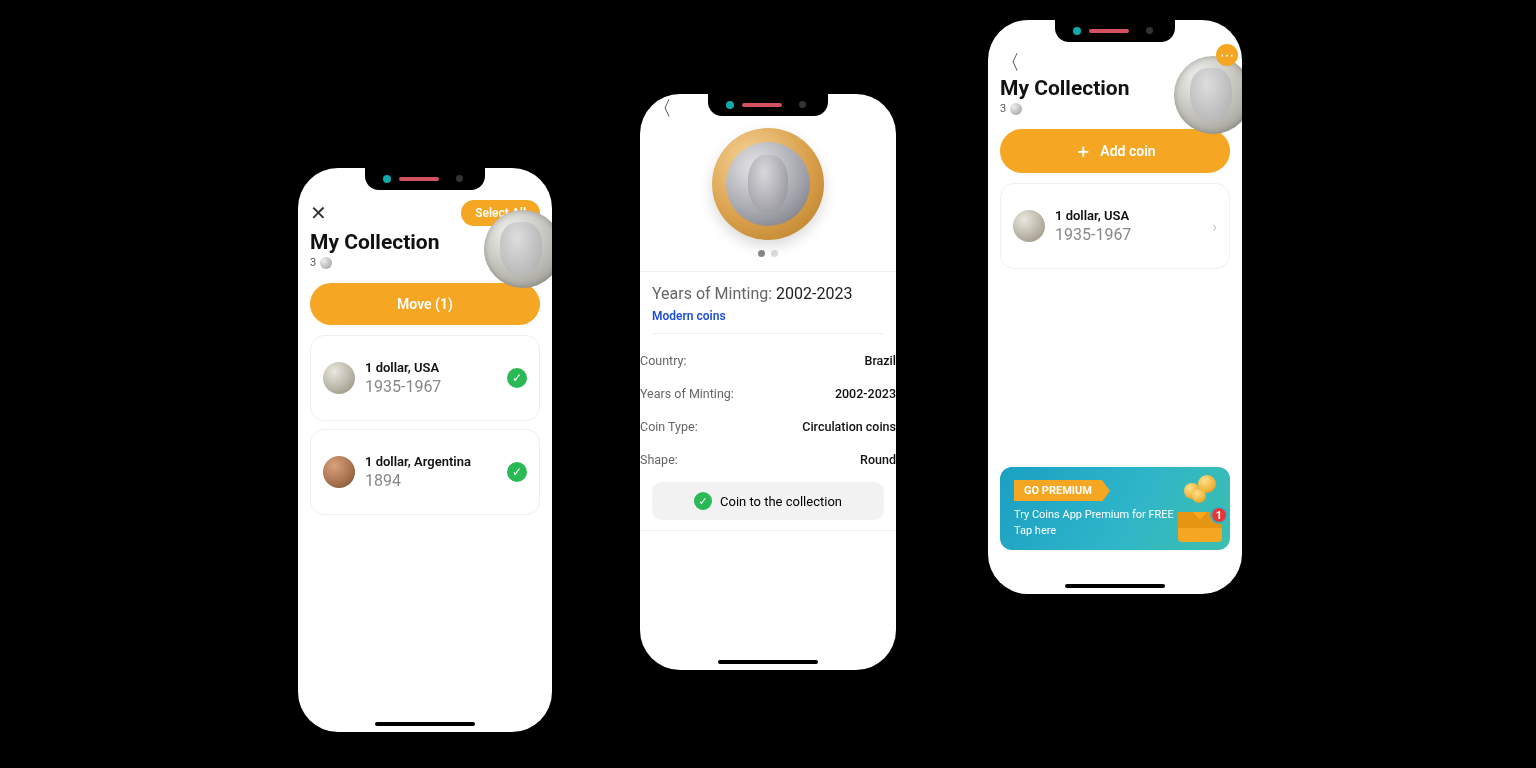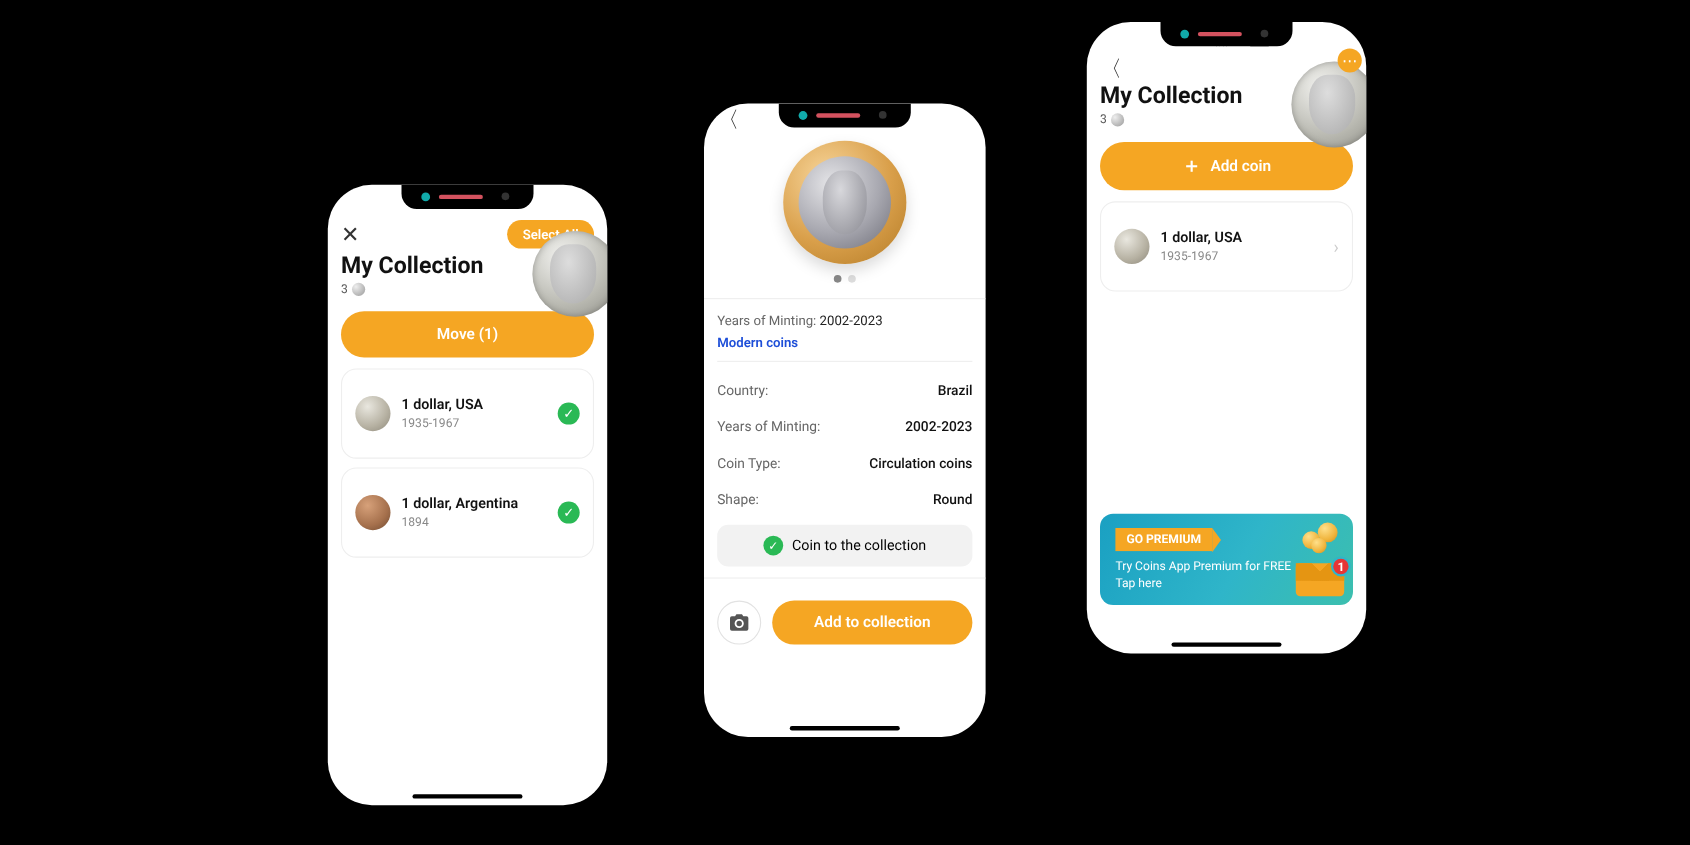--- a/index.html
+++ b/index.html
@@ -41,45 +41,45 @@
   .plus-icon { font-size:18px; line-height:1; }
 
   .list { padding:0 12px; display:flex; flex-direction:column; gap:8px; }
   .card { background:#fff; border:1px solid #eee; border-radius:14px; padding:24px 12px; display:flex; align-items:center; gap:10px; cursor:pointer;justify-content:center; }
   .coin-thumb { width:32px; height:32px; border-radius:50%; flex-shrink:0; }
   .coin-silver { background: radial-gradient(circle at 35% 30%, #e9e7df, #b6b1a2 60%, #8c8779); }
   .coin-gold { background: radial-gradient(circle at 35% 30%, #ffe9a3, #e6b84f 60%, #b88a2e); }
   .coin-bronze { background: radial-gradient(circle at 35% 30%, #d7a17a, #a5704c 60%, #6e4930); }
   .card-text { flex:1; }
   .card-title { font-size:13px; font-weight:600; color:#111; }
-  .card-sub { font-size:11px; color:#888; margin-top:2px; }
+  .card-sub { font-size:16px; color:#888; margin-top:2px; }
   .check { width:20px; height:20px; border-radius:50%; display:flex; align-items:center; justify-content:center; flex-shrink:0; }
   .check.on { background:#2ab955; color:#fff; font-size:12px; }
   .check.off { border:1.5px solid #ddd; }
   .chev { color:#ccc; font-size:16px; }
 
   
   .hero { text-align:center; padding:6px 0 4px; }
   .hero-coin { width:112px; height:112px; border-radius:50%; margin:0 auto; position:relative;
     background: radial-gradient(circle at 35% 30%, #f7d59a, #d99f4a 55%, #b37b26); box-shadow: 0 6px 14px rgba(0,0,0,.15);}
   .hero-coin::before { content:""; position:absolute; inset:14px; border-radius:50%;
     background: radial-gradient(circle at 35% 30%, #e5e5e8, #a8a8b0 55%, #6e6e78);}
   .hero-coin::after { content:""; position:absolute; left:32%; top:24%; width:36%; height:52%;
     background: radial-gradient(ellipse at 40% 30%, #d8d8dc, #8a8a92); border-radius:42% 42% 48% 48%; }
   .dots { display:flex; gap:6px; justify-content:center; margin-top:10px; }
   .dot { width:7px; height:7px; border-radius:50%; background:#ddd; }
   .dot.active { background:#888; }
   .divider { height:1px; background:#eee; margin:10px 0; }
 
   .detail-title { font-size:21px; font-weight:700; padding:0 12px; }
-  .detail-line { font-size:12px; color:#666; padding:2px 12px; }
+  .detail-line { font-size:16px; color:#666; padding:2px 12px; }
   .detail-line .v { color:#222; }
   .tag-link { color:#1d4ed8; font-weight:600; font-size:12px; padding:4px 12px 0; cursor:pointer; }
   .hr { height:1px; background:#eee; margin:10px 12px; }
-  .kv { display:flex; justify-content:space-between; font-size:12.5px; padding:9px 12px; }
+  .kv { display:flex; justify-content:space-between; font-size:12.5px; padding:9px 0; }
   .kv .k { color:#666; } .kv .val { color:#111; font-weight:500; }
 
   .added-banner { margin:6px 12px; background:#f2f2f2; border-radius:10px; padding:10px; display:flex; align-items:center; justify-content:center; gap:8px; font-size:13px; }
   .added-banner .chk { width:18px; height:18px; border-radius:50%; background:#2ab955; color:#fff; font-size:11px; display:flex; align-items:center; justify-content:center; }
 
   .bottom-row { display:flex; gap:10px; padding:10px 12px 0; align-items:center; }
   .cam-btn { width:40px; height:40px; border-radius:50%; border:1px solid #e2e2e2; display:flex; align-items:center; justify-content:center; cursor:pointer; color:#555; }
   .add-btn { flex:1; background:#f5a623; color:#fff; font-weight:600; font-size:14px; text-align:center; padding:12px; border-radius:24px; cursor:pointer; }
 
   .home-indicator { position:absolute; bottom:6px; left:50%; transform:translateX(-50%); width:100px; height:4px; background:#000; border-radius:3px; }
@@ -190,28 +190,20 @@
       <div class="kv">
         <span class="k">Shape:</span>
         <span class="val">Round</span>
       </div>
     </div>
   <div class="added-banner">
     <span class="chk">✓</span>
     <span>Coin to the collection</span>
   </div>
   <div class="divider"></div>
-  <div class="bottom-row">
-    <div class="cam-btn">
-      <svg width="20" height="20" viewBox="0 0 24 24" fill="#555">
-          <path d="M9 3l-1.5 2H4a2 2 0 00-2 2v12a2 2 0 002 2h16a2 2 0 002-2V7a2 2 0 00-2-2h-3.5L15 3H9zm3 5a5 5 0 110 10 5 5 0 010-10zm0 2a3 3 0 100 6 3 3 0 000-6z"></path>
-        </svg>
-    </div>
-    <div class="add-btn">Add to collection</div>
-  </div>
   <div class="home-indicator"></div>
 </div>
 
 <div class="phone phone3">
   <div class="notch">
       <span class="dot"></span>
     </div>
   <div class="status-bar">
     <span>12:48</span>
     <span class="status-icons">

